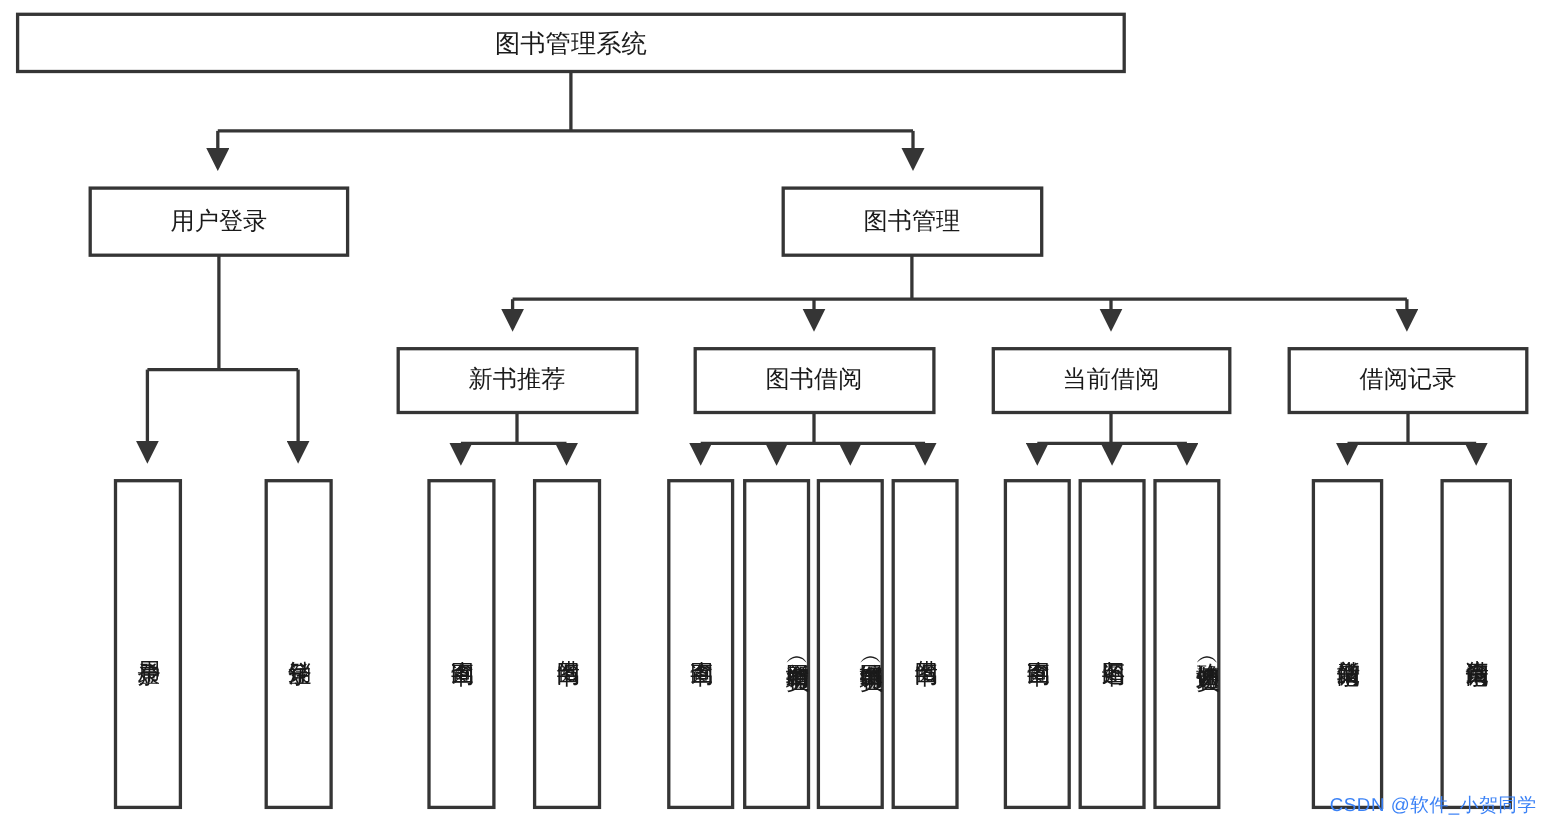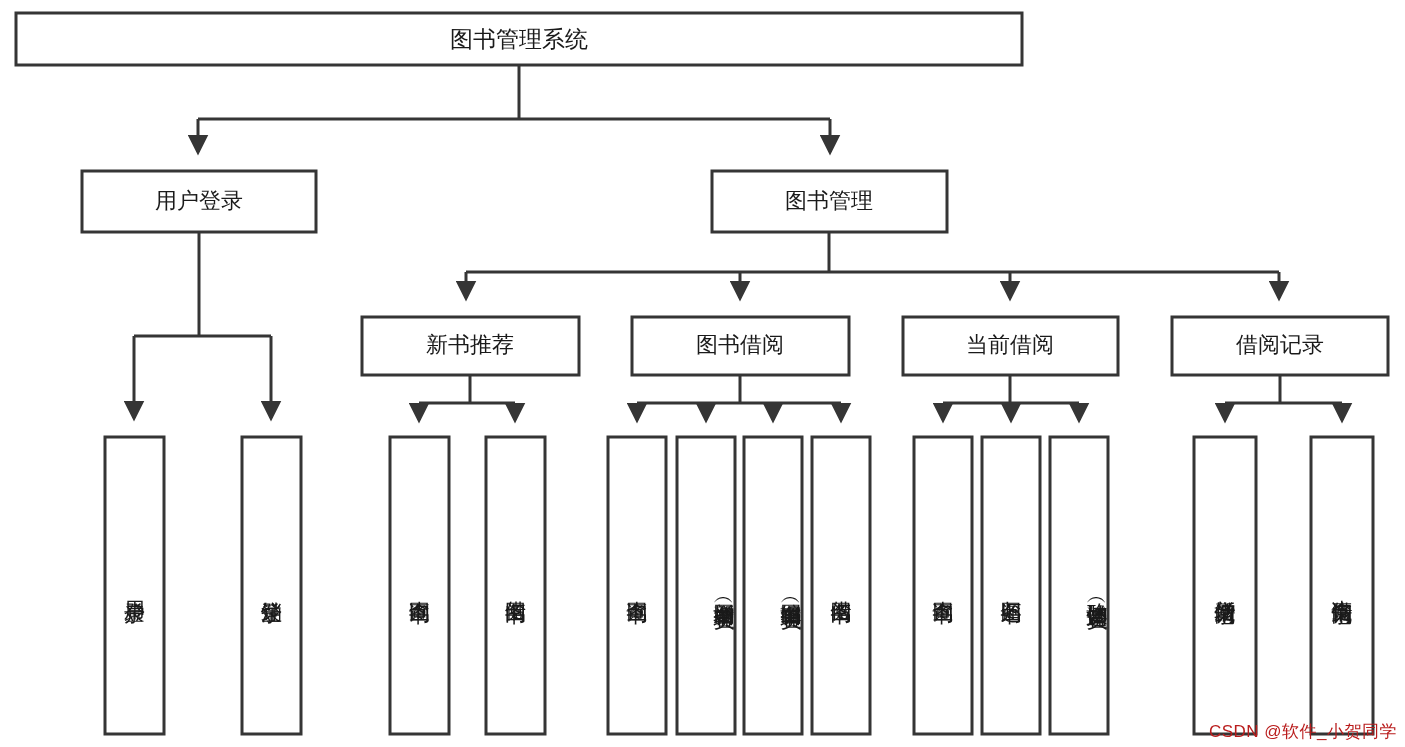--- a/index.html
+++ b/index.html
@@ -70,21 +70,21 @@
     color: #1a1a1a;
     white-space: nowrap;
     pointer-events: none;
   }
   .watermark {
     position: absolute;
     right: 8px;
     bottom: 4px;
     font-family: "Liberation Sans", sans-serif;
     font-size: 17px;
-    color: #b91c1c;
+    color: #3b82f6;
     letter-spacing: 0.5px;
     white-space: nowrap;
   }
 </style>
 </head>
 <body>
 
 <div id="diagram-root">
 
   <svg id="tree-svg" viewBox="0 0 1405 747">

